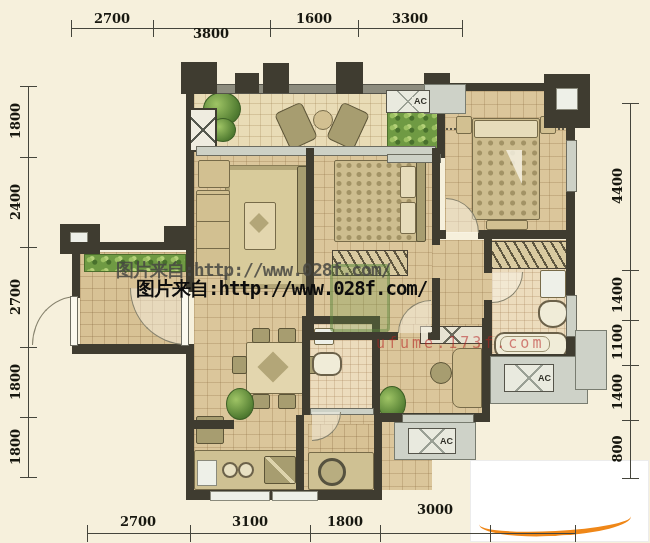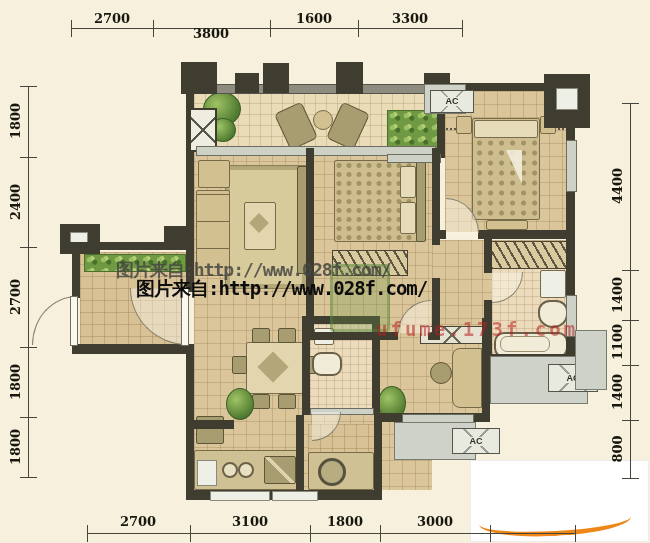--- a/index.html
+++ b/index.html
@@ -17,36 +17,36 @@
   .winw{background:#eef0e8;border:1px solid #8a8a7c;}
   .plantbed{background:#6f9a43;background-image:radial-gradient(circle at 30% 40%,#9cc162 2px,transparent 3px),radial-gradient(circle at 70% 60%,#48702c 2px,transparent 3px),radial-gradient(circle at 50% 30%,#b4d178 2px,transparent 3px);background-size:14px 12px;border:1px solid #4c6e2c;}
   .plant{border-radius:50%;background:radial-gradient(circle at 35% 35%,#9fc465,#527d32 70%,#3c5f25);border:1px solid #3c5f25;}
   .furn{background:#d2c091;border:1px solid #776b49;border-radius:2px;}
   .furn-dk{background:#a79d70;border:1px solid #5d5538;border-radius:2px;}
   .rug{background:#d8cb9b;border:4px solid #b3a678;outline:1px solid #8a7e57;}
   .zigzag{background-color:#d9caa0;background-image:repeating-linear-gradient(60deg,#5f5740 0 2px,transparent 2px 8px);border:1px solid #4a4336;}
   .xstrip{background-color:#e7e3d2;border:1px solid #4a4336;background-image:linear-gradient(45deg,transparent calc(50% - 1px),#6b6b5c calc(50% - 1px) calc(50% + 1px),transparent calc(50% + 1px)),linear-gradient(-45deg,transparent calc(50% - 1px),#6b6b5c calc(50% - 1px) calc(50% + 1px),transparent calc(50% + 1px));}
   .xbox{background:#efece0;border:2px solid #3f3c30;background-image:linear-gradient(45deg,transparent calc(50% - 1px),#55584e calc(50% - 1px) calc(50% + 1px),transparent calc(50% + 1px)),linear-gradient(-45deg,transparent calc(50% - 1px),#55584e calc(50% - 1px) calc(50% + 1px),transparent calc(50% + 1px));}
   .platform{background:#ced2c8;border:1px solid #787c70;}
-  .acbox{background:#e9eadf;border:1.5px solid #55544a;background-image:linear-gradient(45deg,transparent calc(50% - 1px),#9aa095 calc(50% - 1px) calc(50% + 1px),transparent calc(50% + 1px)),linear-gradient(-45deg,transparent calc(50% - 1px),#9aa095 calc(50% - 1px) calc(50% + 1px),transparent calc(50% + 1px));display:flex;align-items:center;justify-content:center;margin-left:44px;}
+  .acbox{background:#e9eadf;border:1.5px solid #55544a;background-image:linear-gradient(45deg,transparent calc(50% - 1px),#9aa095 calc(50% - 1px) calc(50% + 1px),transparent calc(50% + 1px)),linear-gradient(-45deg,transparent calc(50% - 1px),#9aa095 calc(50% - 1px) calc(50% + 1px),transparent calc(50% + 1px));display:flex;align-items:center;justify-content:flex-end;}
   .aclab{font:bold 9px "Liberation Sans",sans-serif;color:#2e2e26;background:#e9eadf;padding:0 2px;line-height:9px;}
   .arc{border:1.5px solid #85816c;background:rgba(250,247,235,.45);}
   .leaf{background:#fbf9ee;border:1px solid #6c6c60;}
   
   .dline{background:#45453c;z-index:50;}
   .dtick{background:#45453c;z-index:50;}
   .dlab{position:absolute;font:bold 13px "DejaVu Serif",serif;color:#17170f;z-index:50;white-space:nowrap;transform:translate(-50%,0);}
   .dlabv{position:absolute;font:bold 13px "DejaVu Serif",serif;color:#17170f;z-index:50;white-space:nowrap;transform:translate(-50%,-50%) rotate(-90deg);}
   
   .wm{position:absolute;z-index:30;white-space:nowrap;font-family:"DejaVu Sans Mono",monospace;}
   .wm1{left:116px;top:258px;font-size:18px;font-weight:bold;color:rgba(70,70,66,.85);letter-spacing:-1px;}
   .wm2{left:136px;top:276px;font-size:19px;font-weight:bold;color:#0d0d0d;letter-spacing:-1px;}
   .wmbrand{left:388px;top:268px;font-size:38px;font-weight:bold;color:rgba(140,160,110,.42);letter-spacing:1px;z-index:29;font-family:"Liberation Sans",sans-serif;}
   .wmicon{left:330px;top:264px;width:54px;height:62px;background:rgba(110,150,70,.30);border:3px solid rgba(90,130,60,.40);border-radius:4px;z-index:29;}
-  .wmred{left:376px;top:318px;font-size:19px;font-weight:bold;color:rgba(182,32,32,.55);letter-spacing:3px;z-index:29;}
+  .wmred{left:376px;top:334px;font-size:15px;font-weight:normal;color:rgba(182,32,32,.55);letter-spacing:3px;z-index:29;}
   
   #logo{left:471px;top:461px;width:177px;height:80px;background:#ffffff;z-index:40;box-shadow:0 0 0 1px #ececec;}
   #logo-title{position:absolute;left:6px;top:-4px;font:bold 42px "Liberation Sans",sans-serif;color:#1a6ab8;letter-spacing:2px;text-shadow:1px 1px 0 #fff,-1px -1px 0 #fff,2px 2px 0 #cfe0f2;}
   #logo-swoosh{position:absolute;left:8px;top:44px;width:152px;height:26px;border-bottom:5px solid #ef8718;border-radius:50%;transform:rotate(-3deg);}
   #logo-url{position:absolute;left:16px;top:57px;font:bold 16px "Liberation Sans",sans-serif;color:#1a6ab8;letter-spacing:1px;}
 </style>
 </head>
 <body>
 
 <div id="canvas">
@@ -221,21 +221,21 @@
   <div class="abs dline" style="left:87px;top:533px;width:488px;height:1px;"></div>
   <div class="abs dtick" style="left:87px;top:525px;width:1px;height:17px;"></div>
   <div class="abs dtick" style="left:190px;top:525px;width:1px;height:17px;"></div>
   <div class="abs dtick" style="left:310px;top:525px;width:1px;height:17px;"></div>
   <div class="abs dtick" style="left:380px;top:525px;width:1px;height:17px;"></div>
   <div class="abs dtick" style="left:490px;top:525px;width:1px;height:17px;"></div>
   <div class="abs dtick" style="left:575px;top:525px;width:1px;height:17px;"></div>
   <div class="dlab" style="left:138px;top:514px;">2700</div>
   <div class="dlab" style="left:250px;top:514px;">3100</div>
   <div class="dlab" style="left:345px;top:514px;">1800</div>
-  <div class="dlab" style="left:435px;top:514px;">3000</div>
+  <div class="dlab" style="left:435px;top:502px;">3000</div>
 
   <div class="abs dline" style="left:28px;top:86px;width:1px;height:391px;"></div>
   <div class="abs dtick" style="left:20px;top:86px;width:17px;height:1px;"></div>
   <div class="abs dtick" style="left:20px;top:157px;width:17px;height:1px;"></div>
   <div class="abs dtick" style="left:20px;top:247px;width:17px;height:1px;"></div>
   <div class="abs dtick" style="left:20px;top:347px;width:17px;height:1px;"></div>
   <div class="abs dtick" style="left:20px;top:417px;width:17px;height:1px;"></div>
   <div class="abs dtick" style="left:20px;top:477px;width:17px;height:1px;"></div>
   <div class="dlabv" style="left:15px;top:121px;">1800</div>
   <div class="dlabv" style="left:15px;top:202px;">2400</div>

